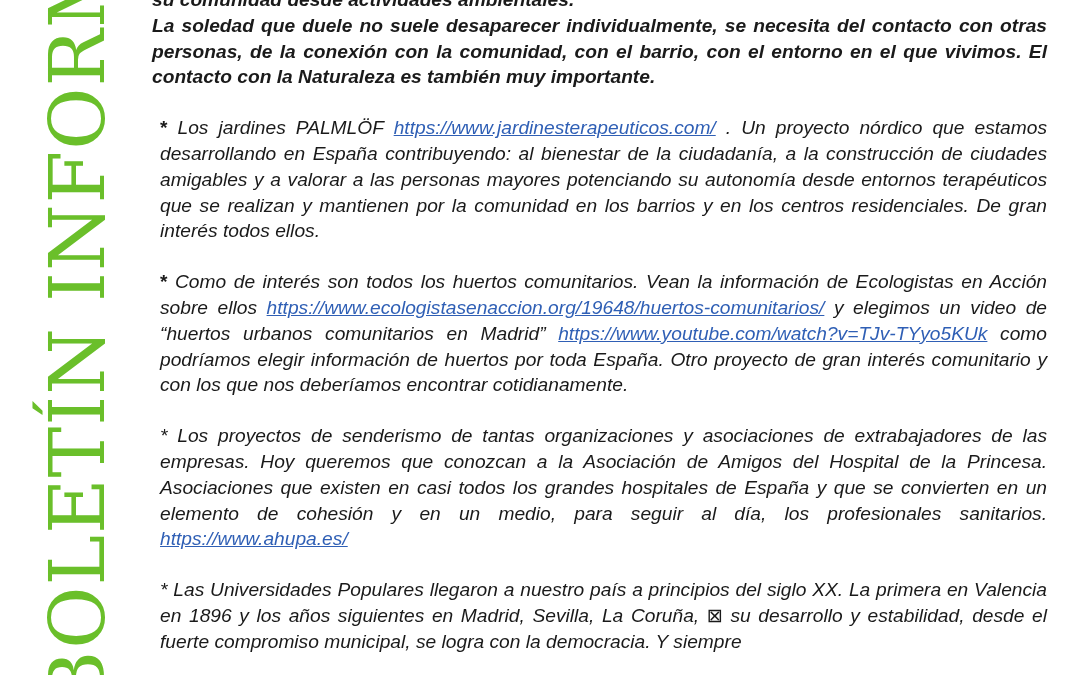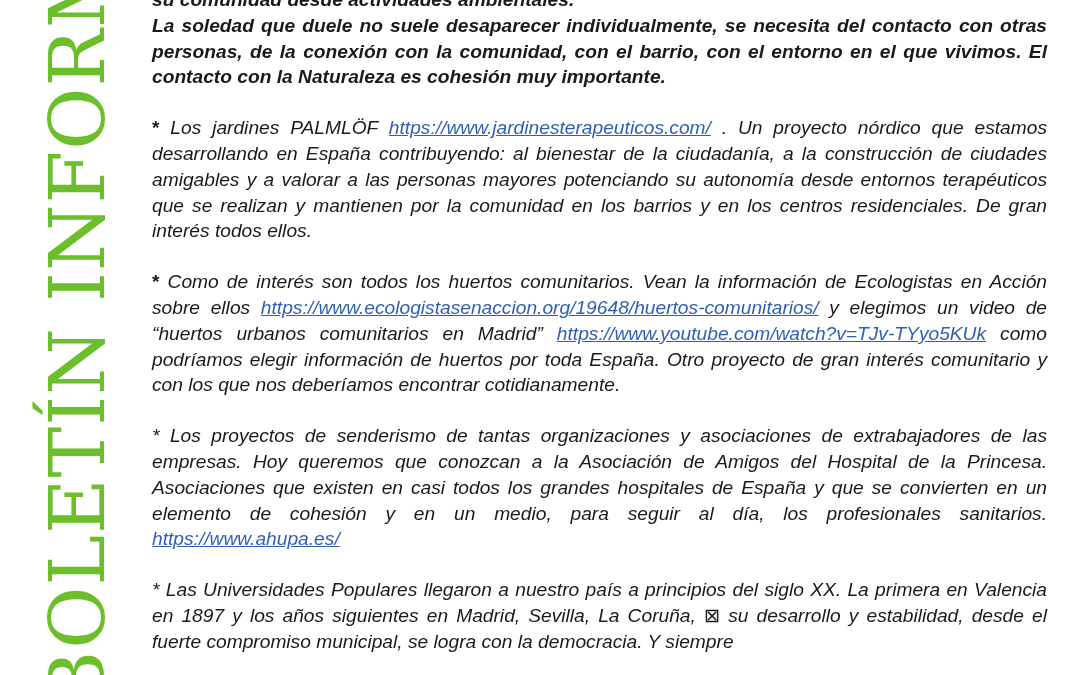--- a/index.html
+++ b/index.html
@@ -30,41 +30,41 @@
   }
   .content {
     position:absolute;
     left:152px; top:-13px;
     width:895px;
     font-style:italic;
     font-size:19.2px;
     line-height:25.8px;
     text-align:justify;
   }
-  .content p { margin:0 0 25px 0; }
+  .content p { margin:0 0 25px 8px; }
   .intro { font-weight:bold; font-family:"Liberation Sans", sans-serif; }
   .intro p { margin:0; }
   .star { font-weight:bold; font-style:normal; }
   a.link { color:#2f5fb5; text-decoration:underline; }
   .bold { font-weight:normal; }
   .para-first { margin-top:25px !important; }
 </style>
 </head>
 <body>
 
 <div class="side-title">
   <div class="side-title-text">BOLETÍN INFORMATIVO- O</div>
 </div>
 
 <div class="content">
   <div class="intro">
     <p>su comunidad desde actividades ambientales.</p>
-    <p>La soledad que duele no suele desaparecer individualmente, se necesita del contacto con otras personas, de la conexión con la comunidad, con el barrio, con el entorno en el que vivimos. El contacto con la Naturaleza es cohesión muy importante.</p>
+    <p>La soledad que duele no suele desaparecer individualmente, se necesita del contacto con otras personas, de la conexión con la comunidad, con el barrio, con el entorno en el que vivimos. El contacto con la Naturaleza es también muy importante.</p>
   </div>
 
   <p class="para-first"><span class="star">*</span><span> Los jardines PALMLÖF </span><a class="link">https://www.jardinesterapeuticos.com/</a><span> . Un proyecto nórdico que estamos desarrollando en España contribuyendo: al bienestar de la ciudadanía, a la construcción de ciudades amigables y a valorar a las personas mayores potenciando su autonomía desde entornos terapéuticos que se realizan y mantienen por la comunidad en los barrios y en los centros residenciales. De gran interés todos ellos.</span></p>
 
   <p><span class="star">*</span><span> Como de interés son todos los huertos comunitarios. Vean la información de Ecologistas en Acción sobre ellos </span><a class="link">https://www.ecologistasenaccion.org/19648/huertos-comunitarios/</a><span> y elegimos un video de “huertos urbanos comunitarios en Madrid” </span><a class="link">https://www.youtube.com/watch?v=TJv-TYyo5KUk</a><span> como podríamos elegir información de huertos por toda España. Otro proyecto de gran interés comunitario y con los que nos deberíamos encontrar cotidianamente.</span></p>
 
   <p><span>* Los proyectos de senderismo de tantas organizaciones y asociaciones de extrabajadores de las empresas. Hoy queremos que conozcan a la </span><span class="bold">Asociación de Amigos del Hospital de la Princesa.</span><span> Asociaciones que existen en casi todos los grandes hospitales de España y que se convierten en un elemento de cohesión y en un medio, para seguir al día, los profesionales sanitarios. </span><a class="link">https://www.ahupa.es/</a></p>
 
-  <p>* Las Universidades Populares llegaron a nuestro país a principios del siglo XX. La primera en Valencia en 1897 y los años siguientes en Madrid, Sevilla, La Coruña, ⊠ su desarrollo y estabilidad, desde el fuerte compromiso municipal, se logra con la democracia. Y siempre</p>
+  <p>* Las Universidades Populares llegaron a nuestro país a principios del siglo XX. La primera en Valencia en 1896 y los años siguientes en Madrid, Sevilla, La Coruña, ⊠ su desarrollo y estabilidad, desde el fuerte compromiso municipal, se logra con la democracia. Y siempre</p>
 </div>
 
 </body></html>

